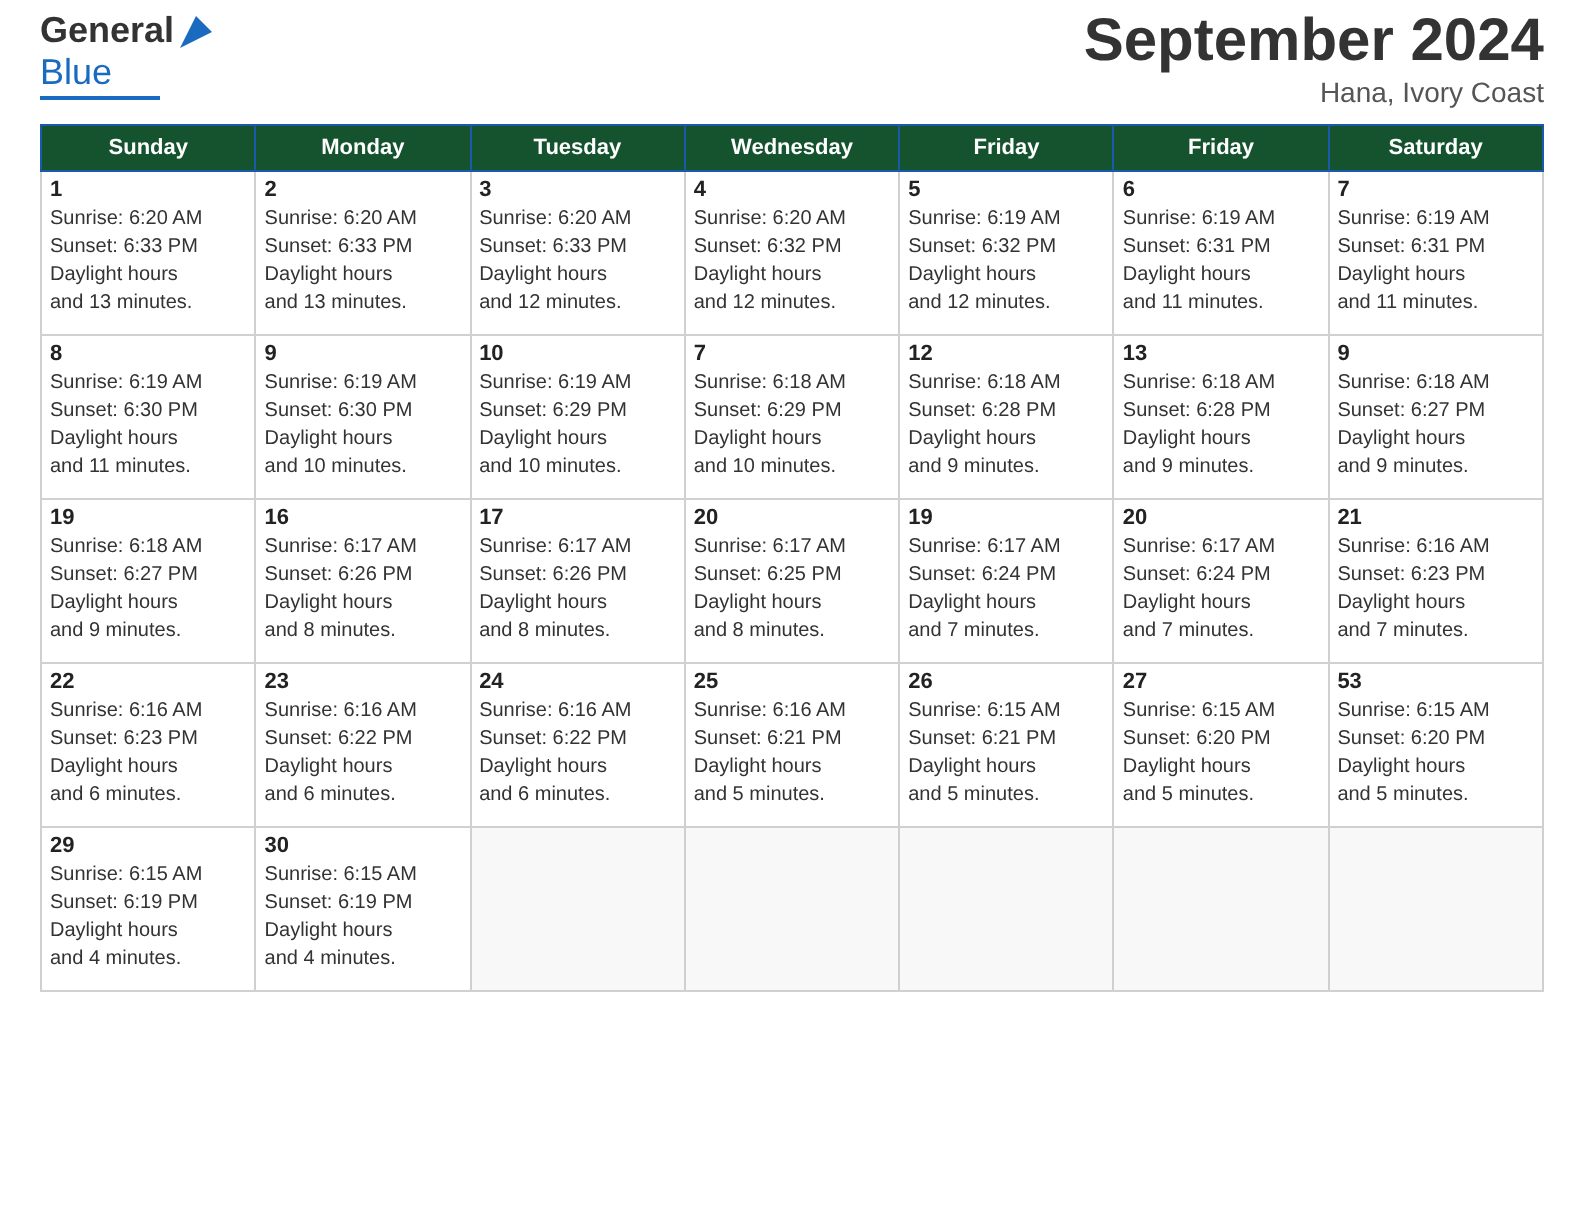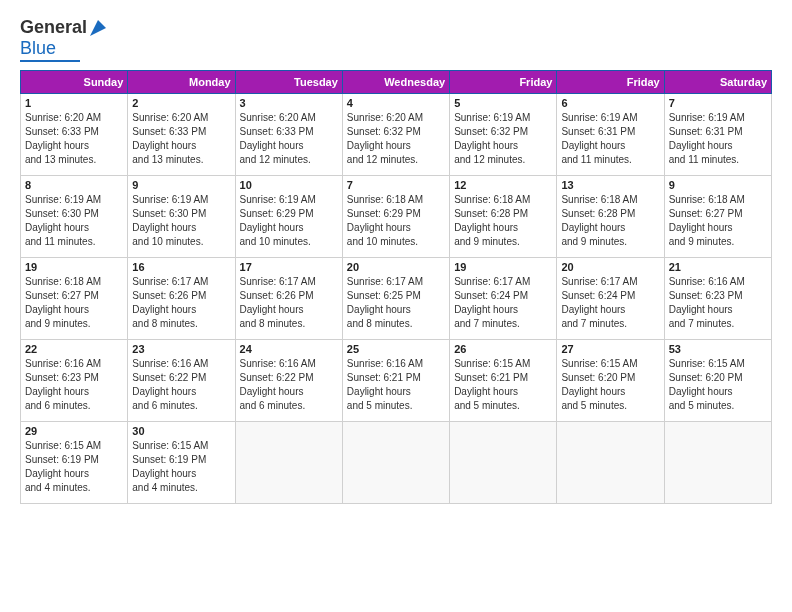--- a/index.html
+++ b/index.html
@@ -6,21 +6,21 @@
     body {
       font-family: Arial, sans-serif;
       background: #fff;
       width: 792px;
       height: 612px;
       overflow: hidden;
     }
     .page {
       width: 792px;
       height: 612px;
-      padding: 16px 20px 16px 20px;
+      padding: 4px 20px 16px 20px;
       position: relative;
     }
     .header {
       display: flex;
       justify-content: space-between;
       align-items: flex-start;
       margin-bottom: 8px;
     }
     .logo {
       display: flex;
@@ -46,26 +46,26 @@
     .location {
       font-size: 14px;
       color: #555;
     }
     .calendar {
       width: 100%;
       border-collapse: collapse;
       table-layout: fixed;
     }
     .calendar th {
-      background: #a21caf;
+      background: #14532d;
       color: #fff;
       font-size: 11px;
       font-weight: bold;
       padding: 5px 4px;
-      text-align: right;
+      text-align: center;
       border: 1px solid #1a5aaa;
     }
     .calendar td {
       border: 1px solid #d0d0d0;
       vertical-align: top;
       padding: 3px 4px;
       font-size: 9px;
       color: #333;
       height: 82px;
       background: #fff;
@@ -98,20 +98,24 @@
           <svg width="18" height="22" viewBox="0 0 18 22">
             <polygon points="2,20 10,4 18,12" fill="#1a6bbf"></polygon>
           </svg>
         </span>
       </div>
       <div style="display:flex;align-items:center;">
         <span class="logo-blue" style="font-size:18px;font-weight:normal;color:#1a6bbf;">Blue</span>
       </div>
       <div class="logo-line"></div>
     </div>
+    <div class="title-block">
+      <div class="month-title">September 2024</div>
+      <div class="location">Hana, Ivory Coast</div>
+    </div>
   </div>
 
   <table class="calendar">
     <thead>
       <tr>
         <th>Sunday</th>
         <th>Monday</th>
         <th>Tuesday</th>
         <th>Wednesday</th>
         <th>Friday</th>

